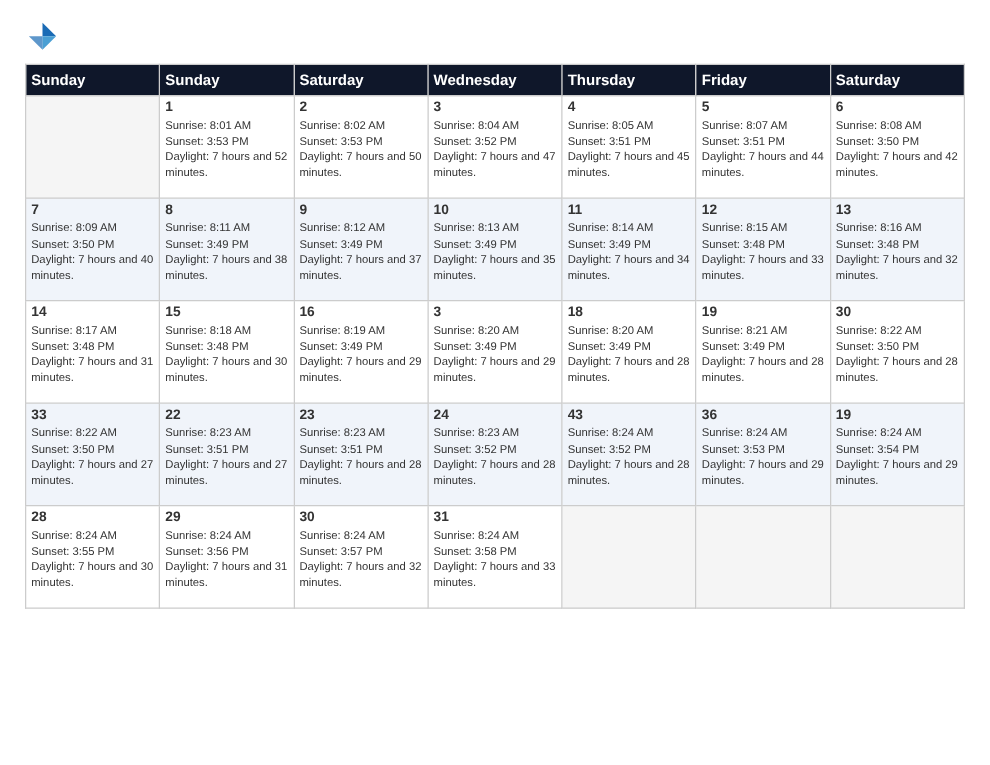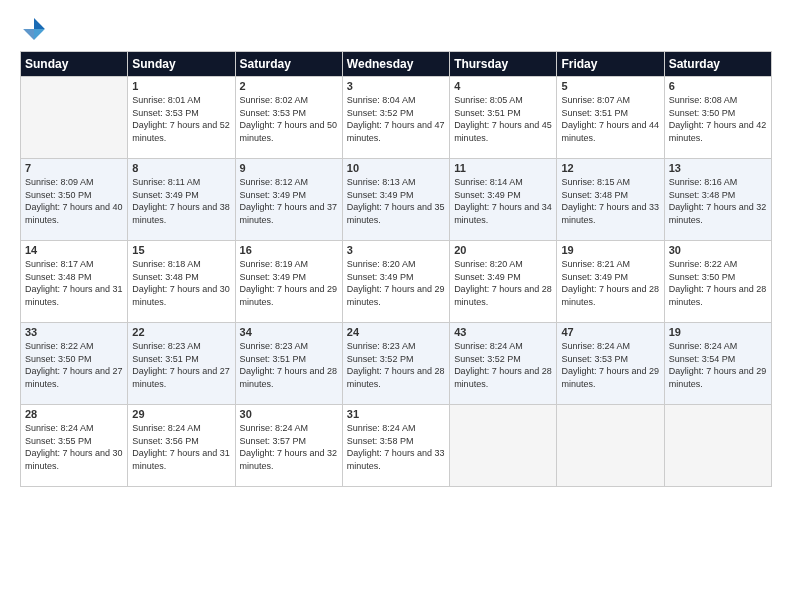--- a/index.html
+++ b/index.html
@@ -204,21 +204,21 @@
           </td>
           <td>
             <span class="day-number">16</span>
             <div class="day-info">Sunrise: 8:19 AM<br>Sunset: 3:49 PM<br>Daylight: 7 hours and 29 minutes.</div>
           </td>
           <td>
             <span class="day-number">3</span>
             <div class="day-info">Sunrise: 8:20 AM<br>Sunset: 3:49 PM<br>Daylight: 7 hours and 29 minutes.</div>
           </td>
           <td>
-            <span class="day-number">20</span>
+            <span class="day-number">18</span>
             <div class="day-info">Sunrise: 8:20 AM<br>Sunset: 3:49 PM<br>Daylight: 7 hours and 28 minutes.</div>
           </td>
           <td>
             <span class="day-number">19</span>
             <div class="day-info">Sunrise: 8:21 AM<br>Sunset: 3:49 PM<br>Daylight: 7 hours and 28 minutes.</div>
           </td>
           <td>
             <span class="day-number">30</span>
             <div class="day-info">Sunrise: 8:22 AM<br>Sunset: 3:50 PM<br>Daylight: 7 hours and 28 minutes.</div>
           </td>
@@ -226,33 +226,33 @@
         <tr class="stripe-row">
           <td>
             <span class="day-number">33</span>
             <div class="day-info">Sunrise: 8:22 AM<br>Sunset: 3:50 PM<br>Daylight: 7 hours and 27 minutes.</div>
           </td>
           <td>
             <span class="day-number">22</span>
             <div class="day-info">Sunrise: 8:23 AM<br>Sunset: 3:51 PM<br>Daylight: 7 hours and 27 minutes.</div>
           </td>
           <td>
-            <span class="day-number">34</span>
+            <span class="day-number">23</span>
             <div class="day-info">Sunrise: 8:23 AM<br>Sunset: 3:51 PM<br>Daylight: 7 hours and 28 minutes.</div>
           </td>
           <td>
             <span class="day-number">24</span>
             <div class="day-info">Sunrise: 8:23 AM<br>Sunset: 3:52 PM<br>Daylight: 7 hours and 28 minutes.</div>
           </td>
           <td>
             <span class="day-number">43</span>
             <div class="day-info">Sunrise: 8:24 AM<br>Sunset: 3:52 PM<br>Daylight: 7 hours and 28 minutes.</div>
           </td>
           <td>
-            <span class="day-number">47</span>
+            <span class="day-number">36</span>
             <div class="day-info">Sunrise: 8:24 AM<br>Sunset: 3:53 PM<br>Daylight: 7 hours and 29 minutes.</div>
           </td>
           <td>
             <span class="day-number">19</span>
             <div class="day-info">Sunrise: 8:24 AM<br>Sunset: 3:54 PM<br>Daylight: 7 hours and 29 minutes.</div>
           </td>
         </tr>
         <tr>
           <td>
             <span class="day-number">28</span>

